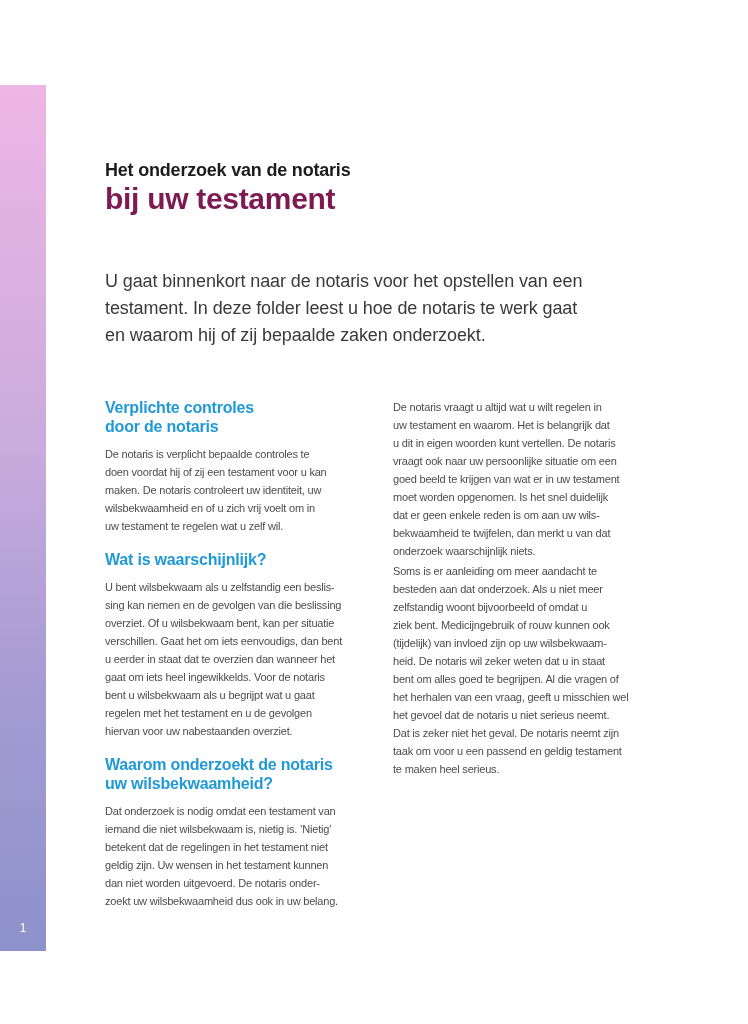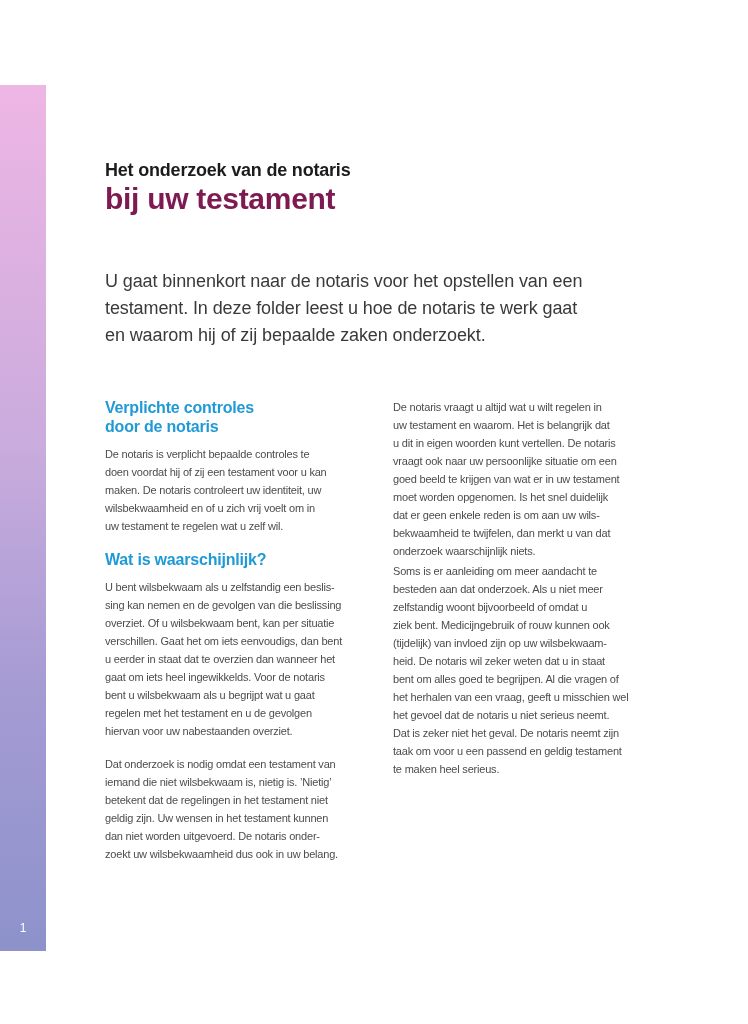--- a/index.html
+++ b/index.html
@@ -125,20 +125,22 @@
 overziet. Of u wilsbekwaam bent, kan per situatie
 verschillen. Gaat het om iets eenvoudigs, dan bent
 u eerder in staat dat te overzien dan wanneer het
 gaat om iets heel ingewikkelds. Voor de notaris
 bent u wilsbekwaam als u begrijpt wat u gaat
 regelen met het testament en u de gevolgen
 hiervan voor uw nabestaanden overziet.</p>
         </section>
 
         <section>
+          <h2>Waarom onderzoekt de notaris
+uw wilsbekwaamheid?</h2>
           <p class="body-par">Dat onderzoek is nodig omdat een testament van
 iemand die niet wilsbekwaam is, nietig is. ’Nietig’
 betekent dat de regelingen in het testament niet
 geldig zijn. Uw wensen in het testament kunnen
 dan niet worden uitgevoerd. De notaris onder-
 zoekt uw wilsbekwaamheid dus ook in uw belang.</p>
         </section>
 
       </div>
 

